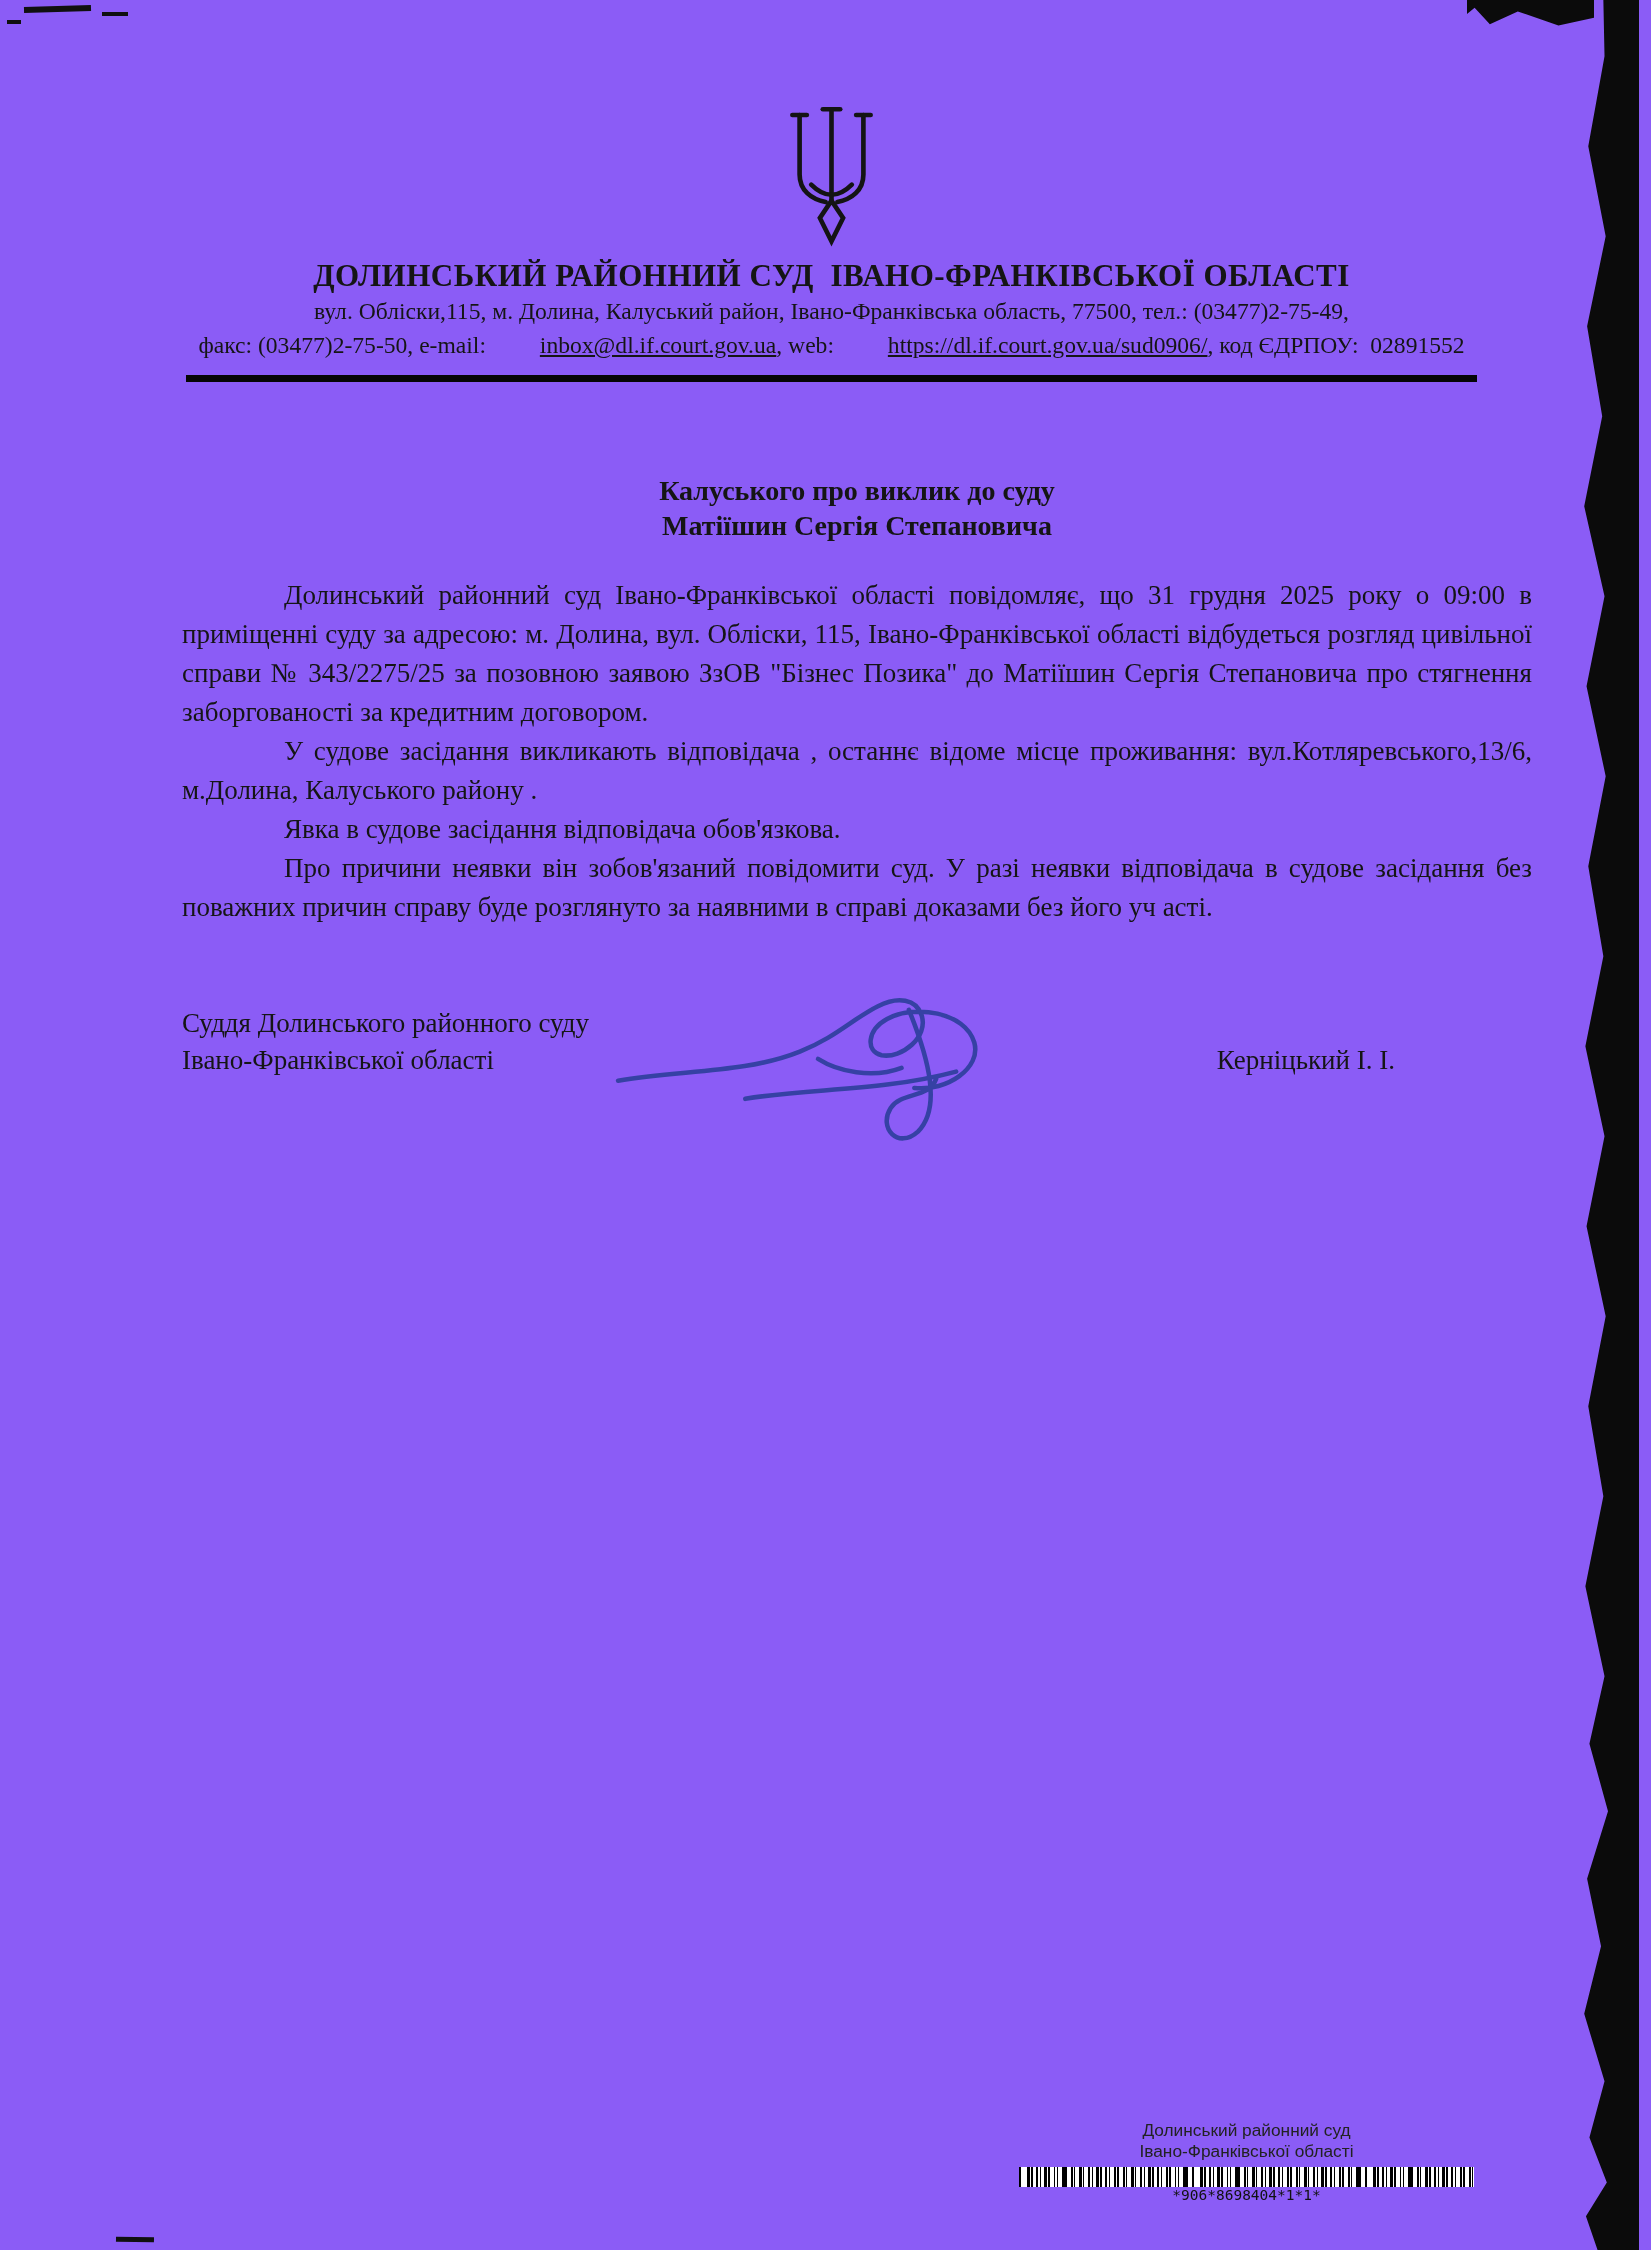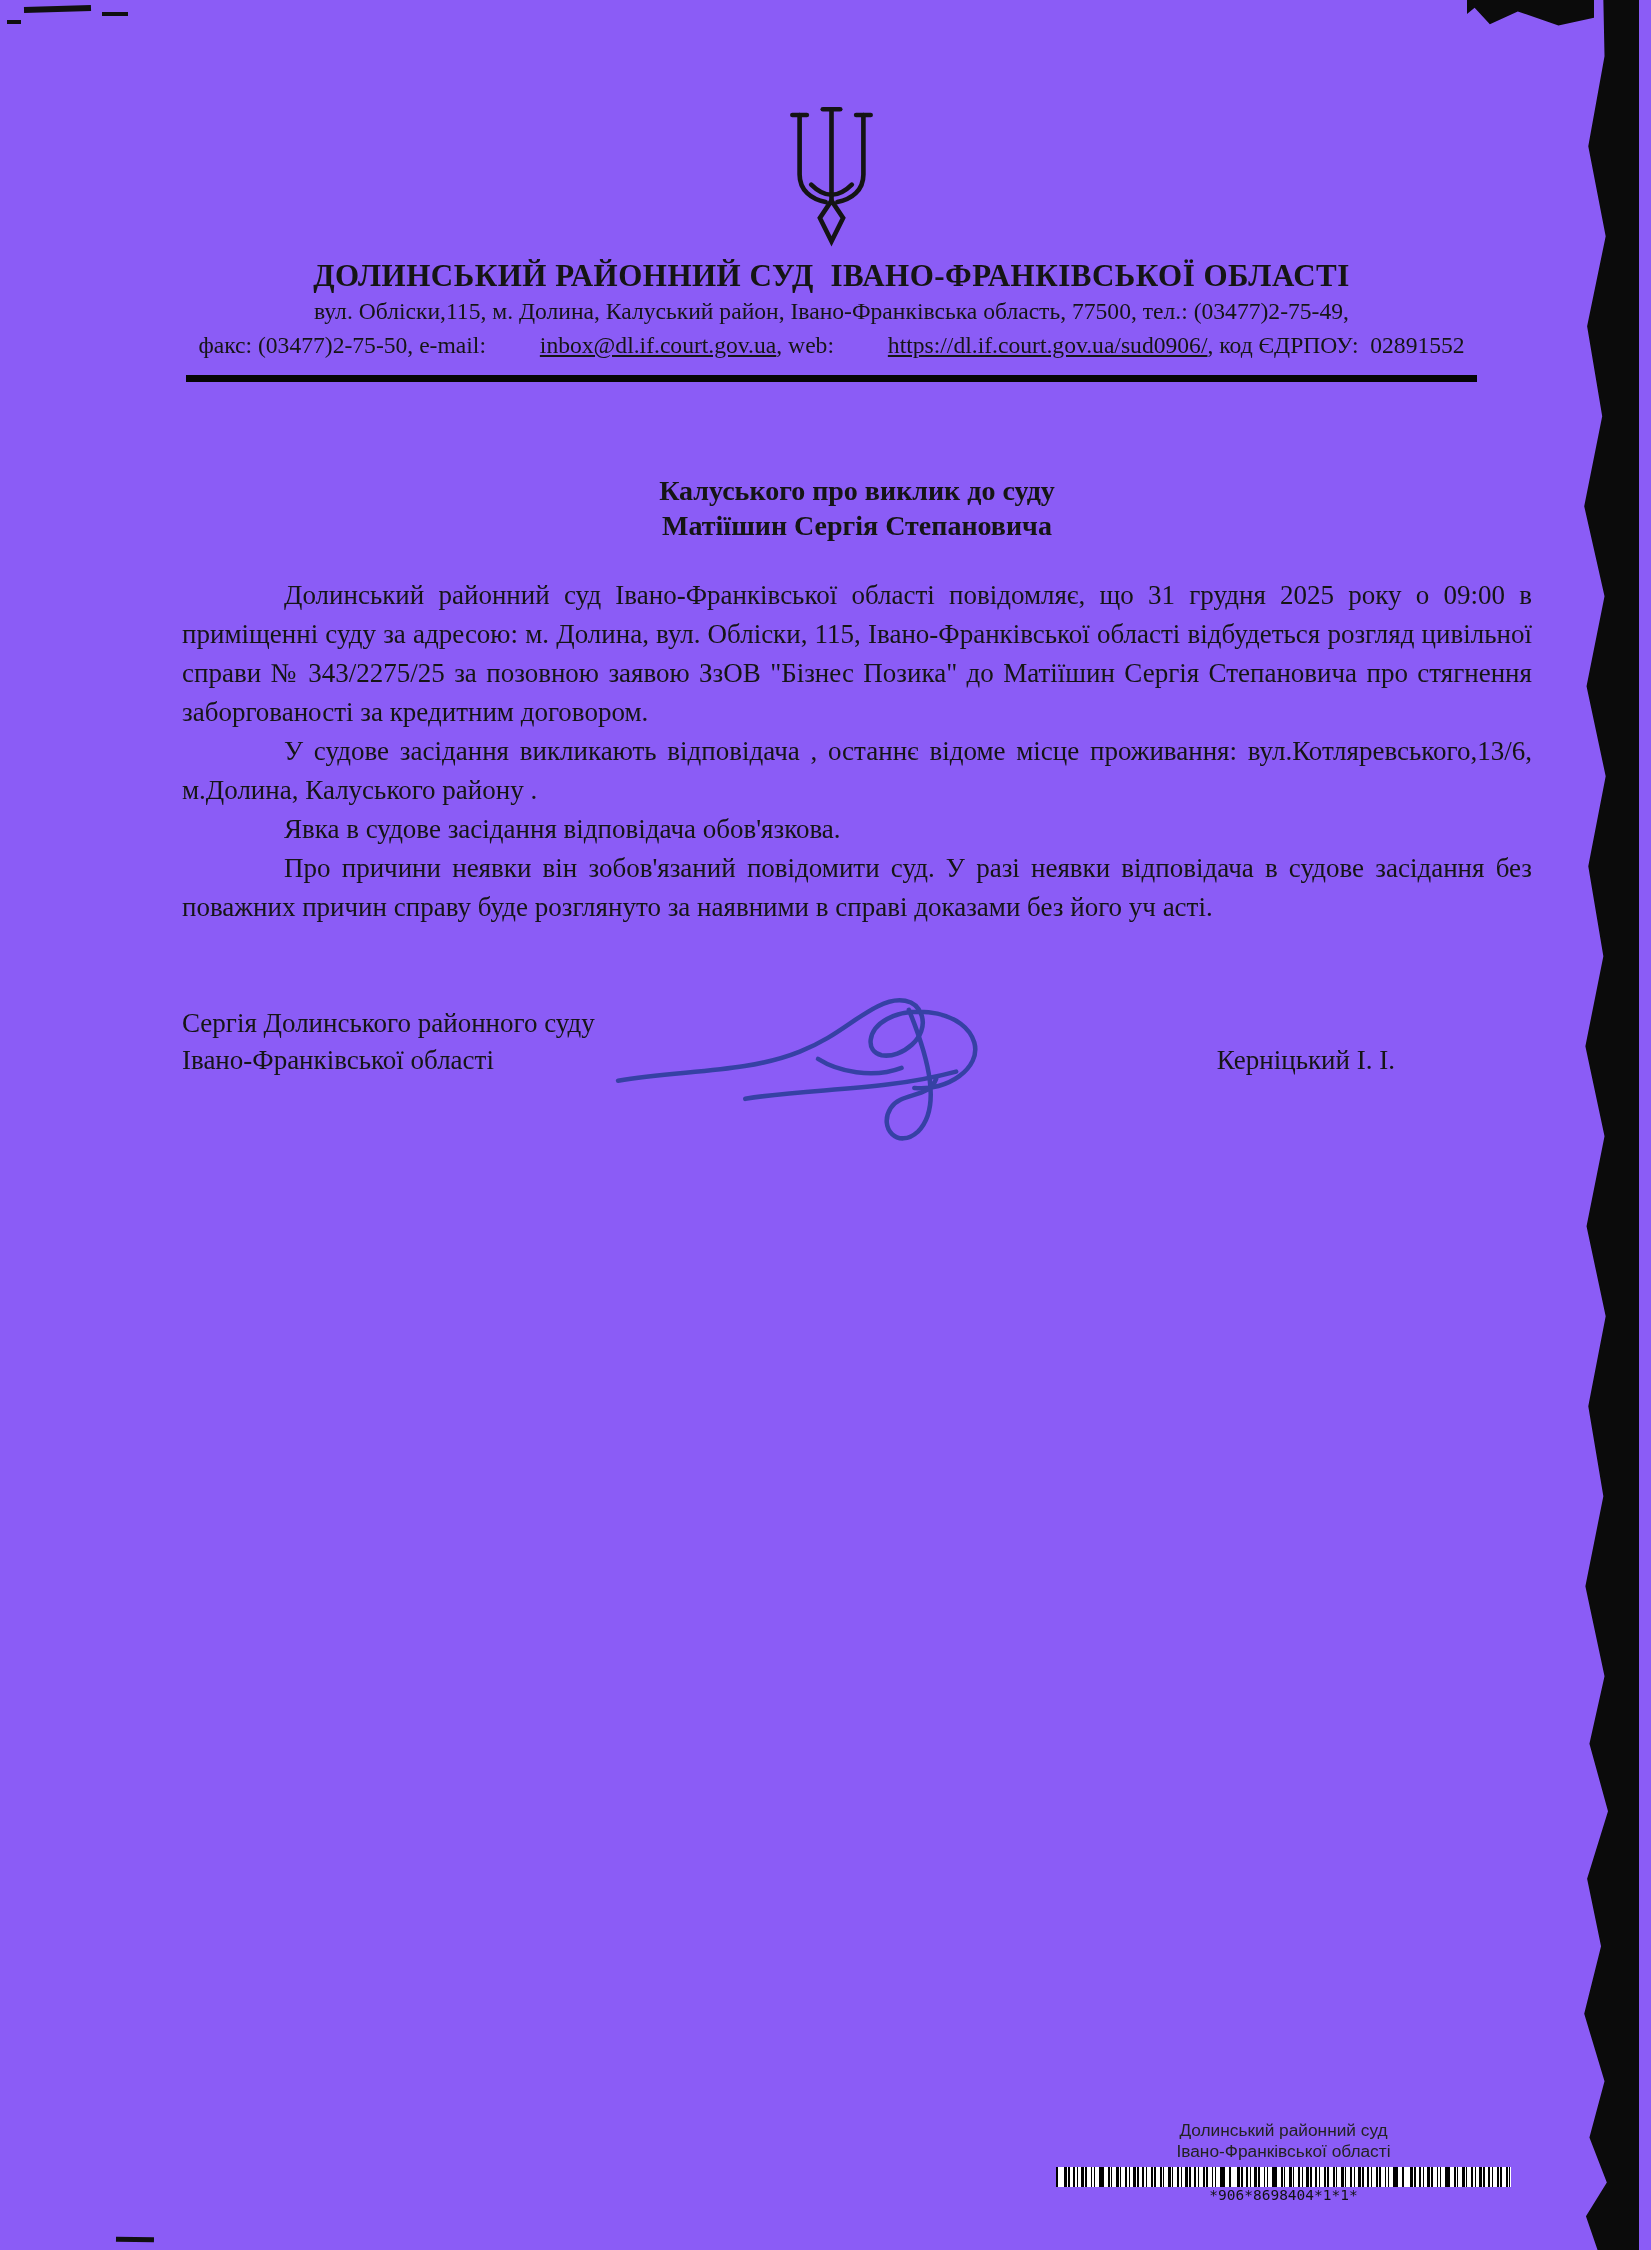--- a/index.html
+++ b/index.html
@@ -71,21 +71,21 @@
   .sig-name {
     position:absolute; right:60px; top:40px; font-size:27px;
   }
   .sig-scribble {
     position:absolute; left:427px; top:-38px; width:418px; height:191px;
   }
   .sig-scribble svg { width:100%; height:100%; }
 
   
   .doc-footer {
-    position:absolute; left:1036px; top:2120px; width:495px;
+    position:absolute; left:999px; top:2120px; width:495px;
     text-align:center;
     font-family:"Liberation Sans", sans-serif;
   }
   .doc-footer .small { font-size:17.3px; line-height:21px; color:#222; }
   .barcode {
     margin:4.5px auto 0; width:455px; height:20px;
     background:
       repeating-linear-gradient(90deg,
         #000 0 1.8px,  #fff 1.8px 3.6px,
         #000 3.6px 4.5px, #fff 4.5px 8.2px,
@@ -134,21 +134,21 @@
     <div class="paras">
       <p class="para">Долинський районний суд Івано-Франківської області повідомляє, що 31 грудня 2025 року о 09:00 в приміщенні суду за адресою: м. Долина, вул. Обліски, 115, Івано-Франківської області відбудеться розгляд цивільної справи № 343/2275/25 за позовною заявою ЗзОВ "Бізнес Позика" до Матіїшин Сергія Степановича про стягнення заборгованості за кредитним договором.</p>
       <p class="para">У судове засідання викликають відповідача , останнє відоме місце проживання: вул.Котляревського,13/6, м.Долина, Калуського району .</p>
       <p class="para">Явка в судове засідання відповідача  обов'язкова.</p>
       <p class="para">Про причини неявки він зобов'язаний повідомити суд. У разі неявки відповідача в судове засідання без поважних причин справу буде розглянуто за наявними в справі доказами без його уч асті.</p>
     </div>
   </section>
 
   <section class="sig-block">
     <div class="sig-left">
-      <p>Сергія Долинського районного суду</p>
+      <p>Суддя Долинського районного суду</p>
       <p>Івано-Франківської області</p>
     </div>
     <div class="sig-scribble">
       <svg viewBox="0 0 460 200" fill="none" stroke="#2f3f9e" stroke-width="5" stroke-linecap="round" opacity="0.92">
         <path d="M10 120 C80 108 150 112 210 88 C250 72 268 52 296 38 C318 27 338 30 344 48 C352 72 322 96 300 92 C282 88 284 64 306 52 C336 36 392 44 402 78 C410 106 372 132 336 128"></path>
         <path d="M330 42 C352 96 366 150 340 176 C318 196 296 172 310 150 C322 132 352 140 360 118"></path>
         <path d="M150 140 C220 128 300 132 382 110"></path>
         <path d="M230 96 C252 110 290 118 322 106"></path>
       </svg>
     </div>

